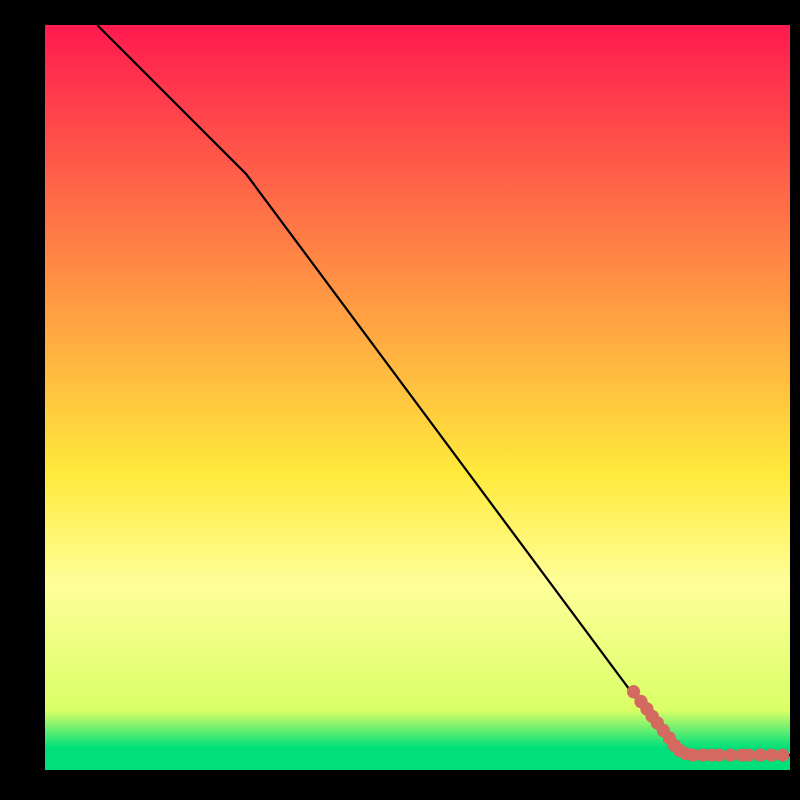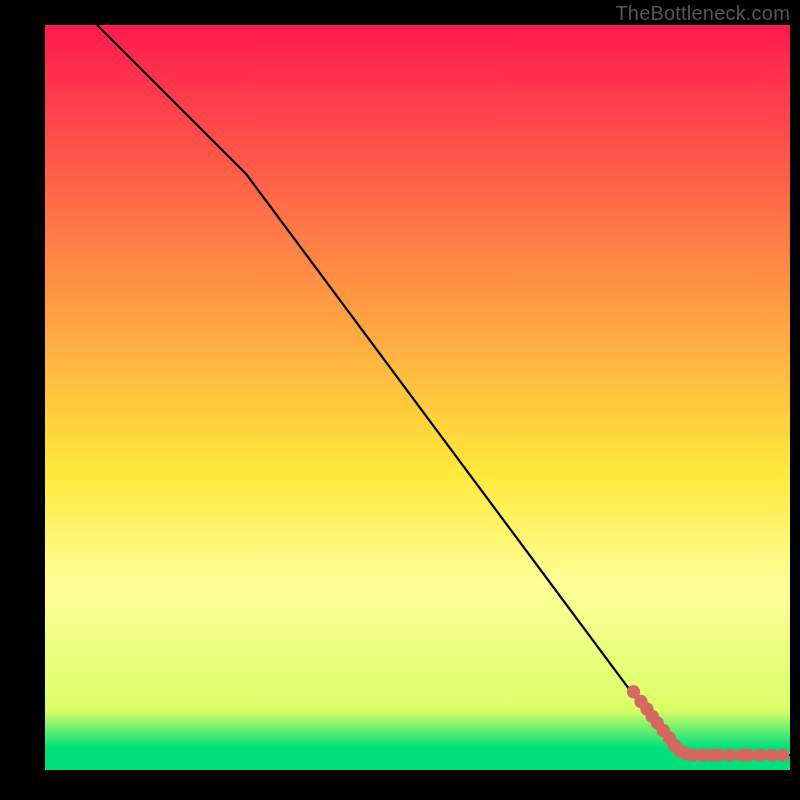--- a/index.html
+++ b/index.html
@@ -38,21 +38,20 @@
   .plot-svg {
     width: 100%;
     height: 100%;
     display: block;
   }
 </style>
 </head>
 <body>
 
 <div class="frame">
-  <div class="watermark">TheBottleneck.com</div>
 
   <div class="plot-area">
     <svg class="plot-svg" viewBox="0 0 100 100" preserveAspectRatio="none">
       <defs>
         <linearGradient id="bg-grad" x1="0" y1="0" x2="0" y2="1">
 
         <stop offset="0%" stop-color="#ff1a4f"></stop>
             <stop offset="60%" stop-color="#ffe93b"></stop>
             <stop offset="75%" stop-color="#ffff99"></stop>
             <stop offset="92%" stop-color="#d9ff66"></stop>

